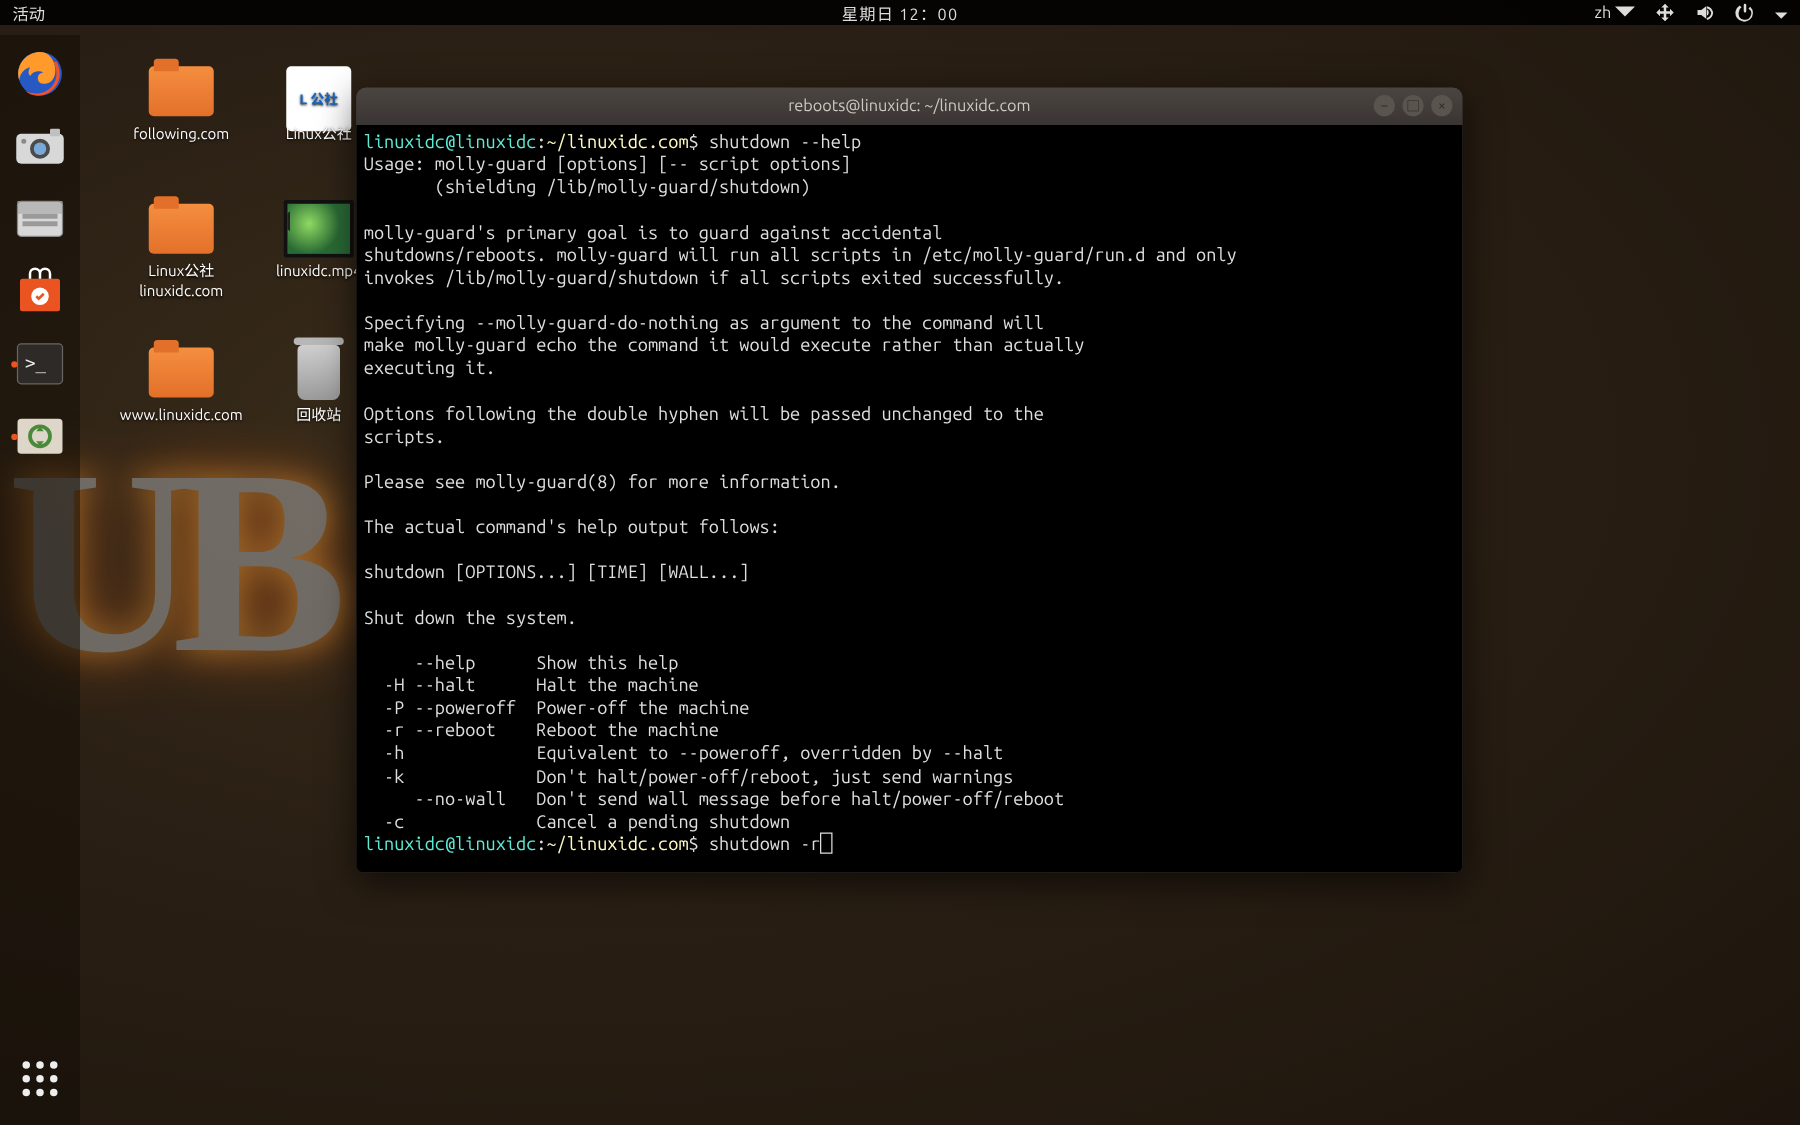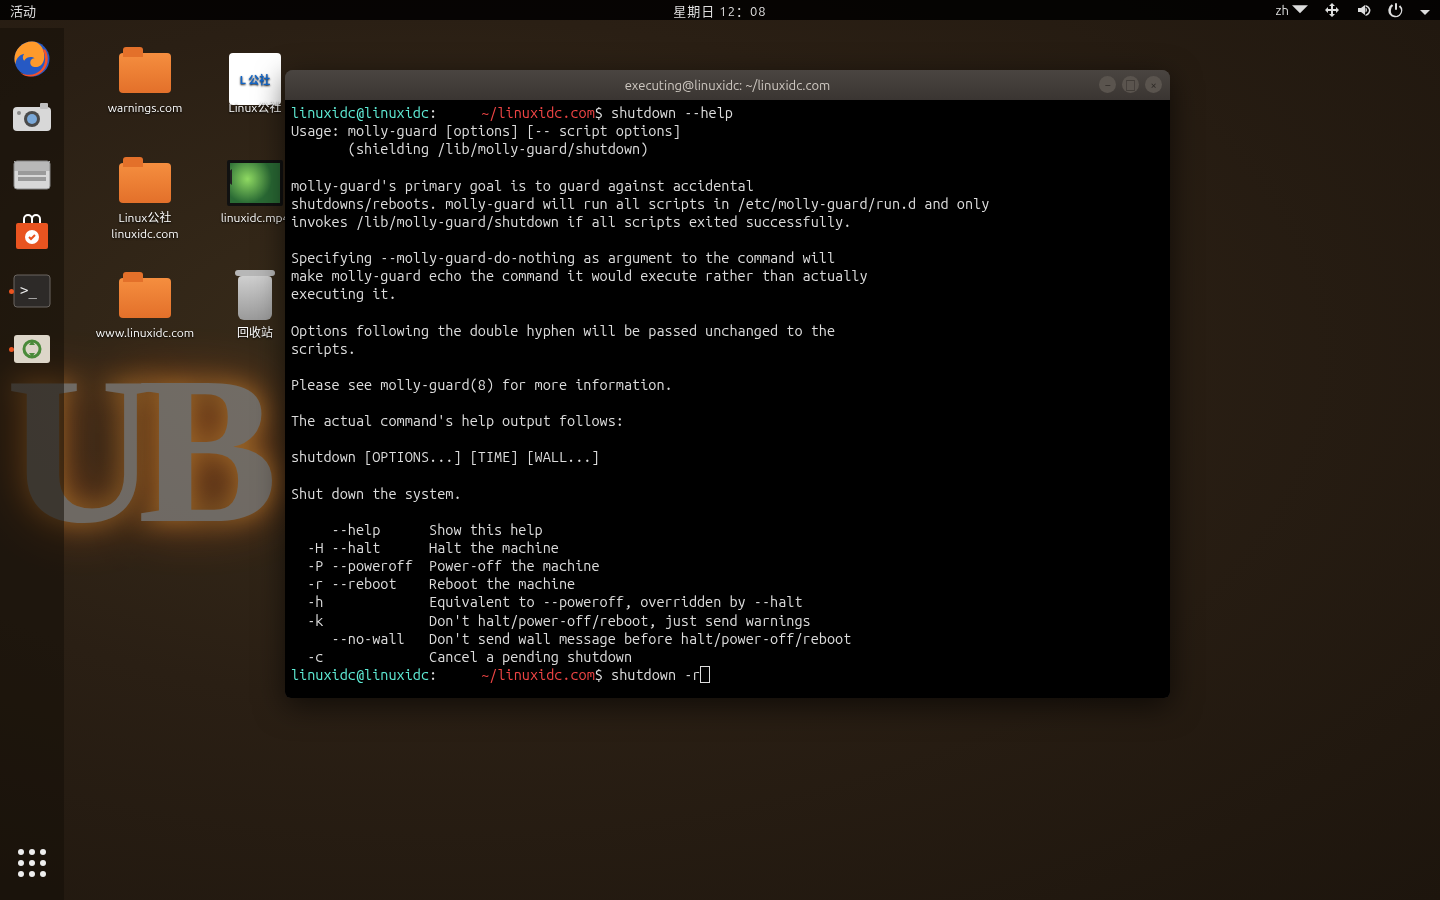--- a/index.html
+++ b/index.html
@@ -28,30 +28,30 @@
 .imgthumb::after{content:"";position:absolute;left:-8px;top:6px;width:0;height:0;border-top:8px solid transparent;border-bottom:8px solid transparent;border-right:10px solid #222;}
 .sitelogo{width:52px;height:52px;background:#fff;border-radius:4px;display:flex;align-items:center;justify-content:center;color:#1165c7;font-weight:bold;font-size:11px;margin-top:11px;}
 .flames{position:absolute;left:6px;top:330px;width:270px;height:270px;z-index:2;pointer-events:none;}
 .flames .ub{font-family:serif;font-size:210px;font-weight:bold;color:#a3a3a3;opacity:.55;letter-spacing:-20px;text-shadow:0 0 25px #f7a33a,0 0 50px #f76d1a;}
 .termwin{position:absolute;left:285px;top:70px;width:885px;background:#3b3734;border-radius:8px 8px 6px 6px;box-shadow:0 8px 30px rgba(0,0,0,.6);z-index:30;overflow:hidden;}
 .termwin .titlebar{height:30px;background:linear-gradient(#4a4541,#3a3532);display:flex;align-items:center;justify-content:center;color:#cfc9c2;font-size:13px;position:relative;}
 .termwin .winbtns{position:absolute;right:8px;top:6px;display:flex;gap:6px;}
 .termwin .winbtns span{width:17px;height:17px;border-radius:50%;background:#5a544e;display:flex;align-items:center;justify-content:center;font-size:11px;color:#2a2623;cursor:pointer;}
 .termbody{background:#000;color:#ddd;font-family:"Ubuntu Mono","DejaVu Sans Mono",monospace;font-size:14.5px;line-height:1.25;padding:4px 6px 14px;min-height:560px;white-space:pre;}
 .g{color:#5eead4;}
-.b{color:#ef4444;margin-left:44px;}
+.b{color:#fef9c3;}
 .w{color:#ddd;}
 .cur{display:inline-block;width:8px;height:15px;border:1px solid #ddd;vertical-align:text-bottom;}
 </style>
 </head>
 <body>
 
 <div class="topbar">
   <span>活动</span>
-  <span class="center">星期日 12：08</span>
+  <span class="center">星期日 12：00</span>
   <div class="right">
     <span class="lang">
       <span>zh</span>
       <svg viewBox="0 0 10 6">
           <path d="M0 0l5 5 5-5z"></path>
         </svg>
     </span>
     <svg viewBox="0 0 16 16">
         <path d="M8 1l-3 3h2v3H4V5L1 8l3 3V9h3v3H5l3 3 3-3H9V9h3v2l3-3-3-3v2H9V4h2z"></path>
       </svg>
@@ -129,21 +129,21 @@
         <span></span>
       </div>
   </div>
 </div>
 
 <div class="desk-icons">
   <div class="di" style="left:15px;top:10px">
     <div class="icon">
         <div class="folder"></div>
       </div>
-    <div class="label">warnings.com</div>
+    <div class="label">following.com</div>
   </div>
   <div class="di" style="left:125px;top:10px">
     <div class="icon">
         <div class="sitelogo">L 公社</div>
       </div>
     <div class="label">Linux公社</div>
   </div>
   <div class="di" style="left:15px;top:120px">
     <div class="icon">
         <div class="folder"></div>
@@ -167,21 +167,21 @@
         <div class="trash"></div>
       </div>
     <div class="label">回收站</div>
   </div>
 </div>
 
 <div class="flames"><span class="ub">UB</span></div>
 
 <div class="termwin">
   <div class="titlebar">
-    <span>executing@linuxidc: ~/linuxidc.com</span>
+    <span>reboots@linuxidc: ~/linuxidc.com</span>
     <div class="winbtns">
       <span>−</span>
       <span>□</span>
       <span>×</span>
     </div>
   </div>
   <div class="termbody"><span class="g">linuxidc@linuxidc</span><span class="w">:</span><span class="b">~/linuxidc.com</span><span class="w">$</span> <span class="w">shutdown --help</span>
 <span class="w">Usage: molly-guard [options] [-- script options]
        (shielding /lib/molly-guard/shutdown)
 

